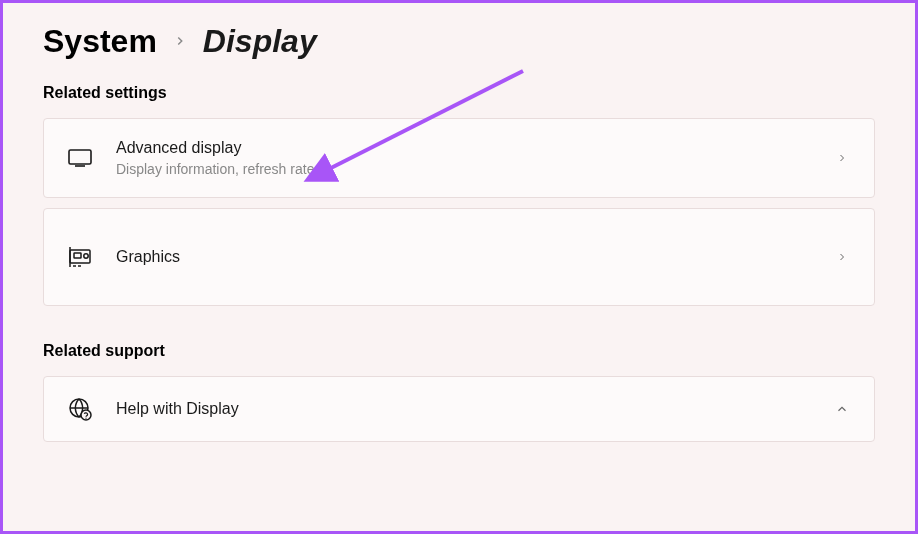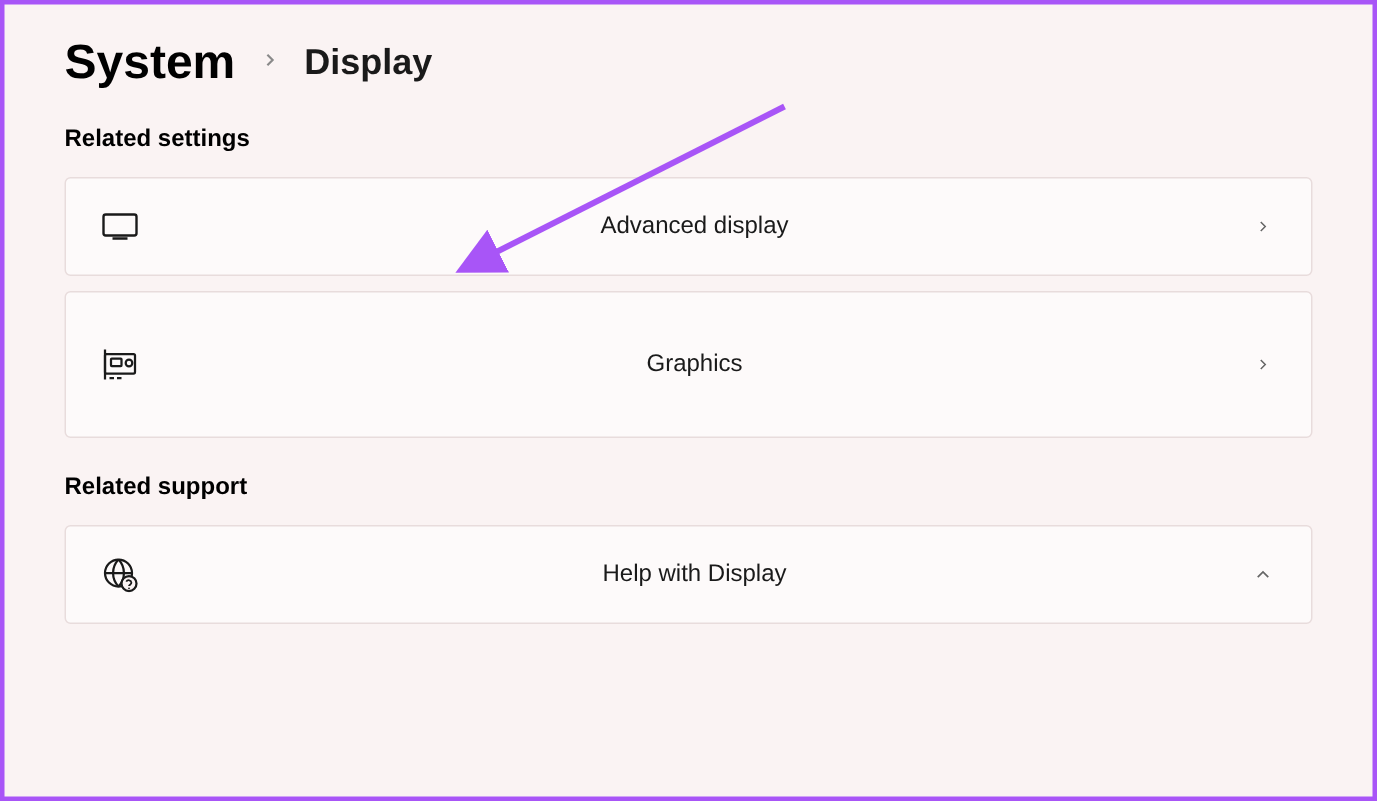--- a/index.html
+++ b/index.html
@@ -26,45 +26,45 @@
     .breadcrumb-parent {
       font-size: 32px;
       font-weight: 600;
       color: #000000;
     }
     .breadcrumb-chevron {
       font-size: 20px;
       color: #8a8a8a;
     }
     .breadcrumb-current {
-      font-size: 24px;
+      font-size: 32px;
       font-weight: 600;
       color: #1a1a1a;
+      font-style: italic;
     }
     .section-heading {
       font-size: 16px;
       font-weight: 600;
       color: #000000;
       margin-bottom: 16px;
       margin-top: 8px;
     }
     .section-heading.support {
-      margin-top: 24px;
+      margin-top: 36px;
     }
     .settings-card {
       background: #fdfafa;
       border: 1px solid #e8dcdc;
       border-radius: 4px;
       padding: 20px 24px;
       display: flex;
       align-items: center;
       gap: 24px;
       margin-bottom: 10px;
       cursor: pointer;
-      text-align: center;
     }
     .settings-card.tall {
       padding: 36px 24px;
     }
     .card-icon {
       width: 24px;
       height: 24px;
       display: flex;
       align-items: center;
       justify-content: center;
@@ -117,20 +117,21 @@
 
 <div class="settings-card">
   <span class="card-icon">
     <svg width="24" height="18" viewBox="0 0 24 18" fill="none" stroke="#1a1a1a" stroke-width="1.6">
       <rect x="1" y="1" width="22" height="14" rx="1.5"></rect>
       <line x1="7" y1="17" x2="17" y2="17"></line>
     </svg>
   </span>
   <div class="card-content">
     <span class="card-title">Advanced display</span>
+    <span class="card-subtitle">Display information, refresh rate</span>
   </div>
   <span class="card-chevron">
     <svg width="12" height="12" viewBox="0 0 24 24" fill="none" stroke="currentColor" stroke-width="2">
       <polyline points="9 18 15 12 9 6"></polyline>
     </svg>
   </span>
 </div>
 
 <div class="settings-card tall">
   <span class="card-icon">

